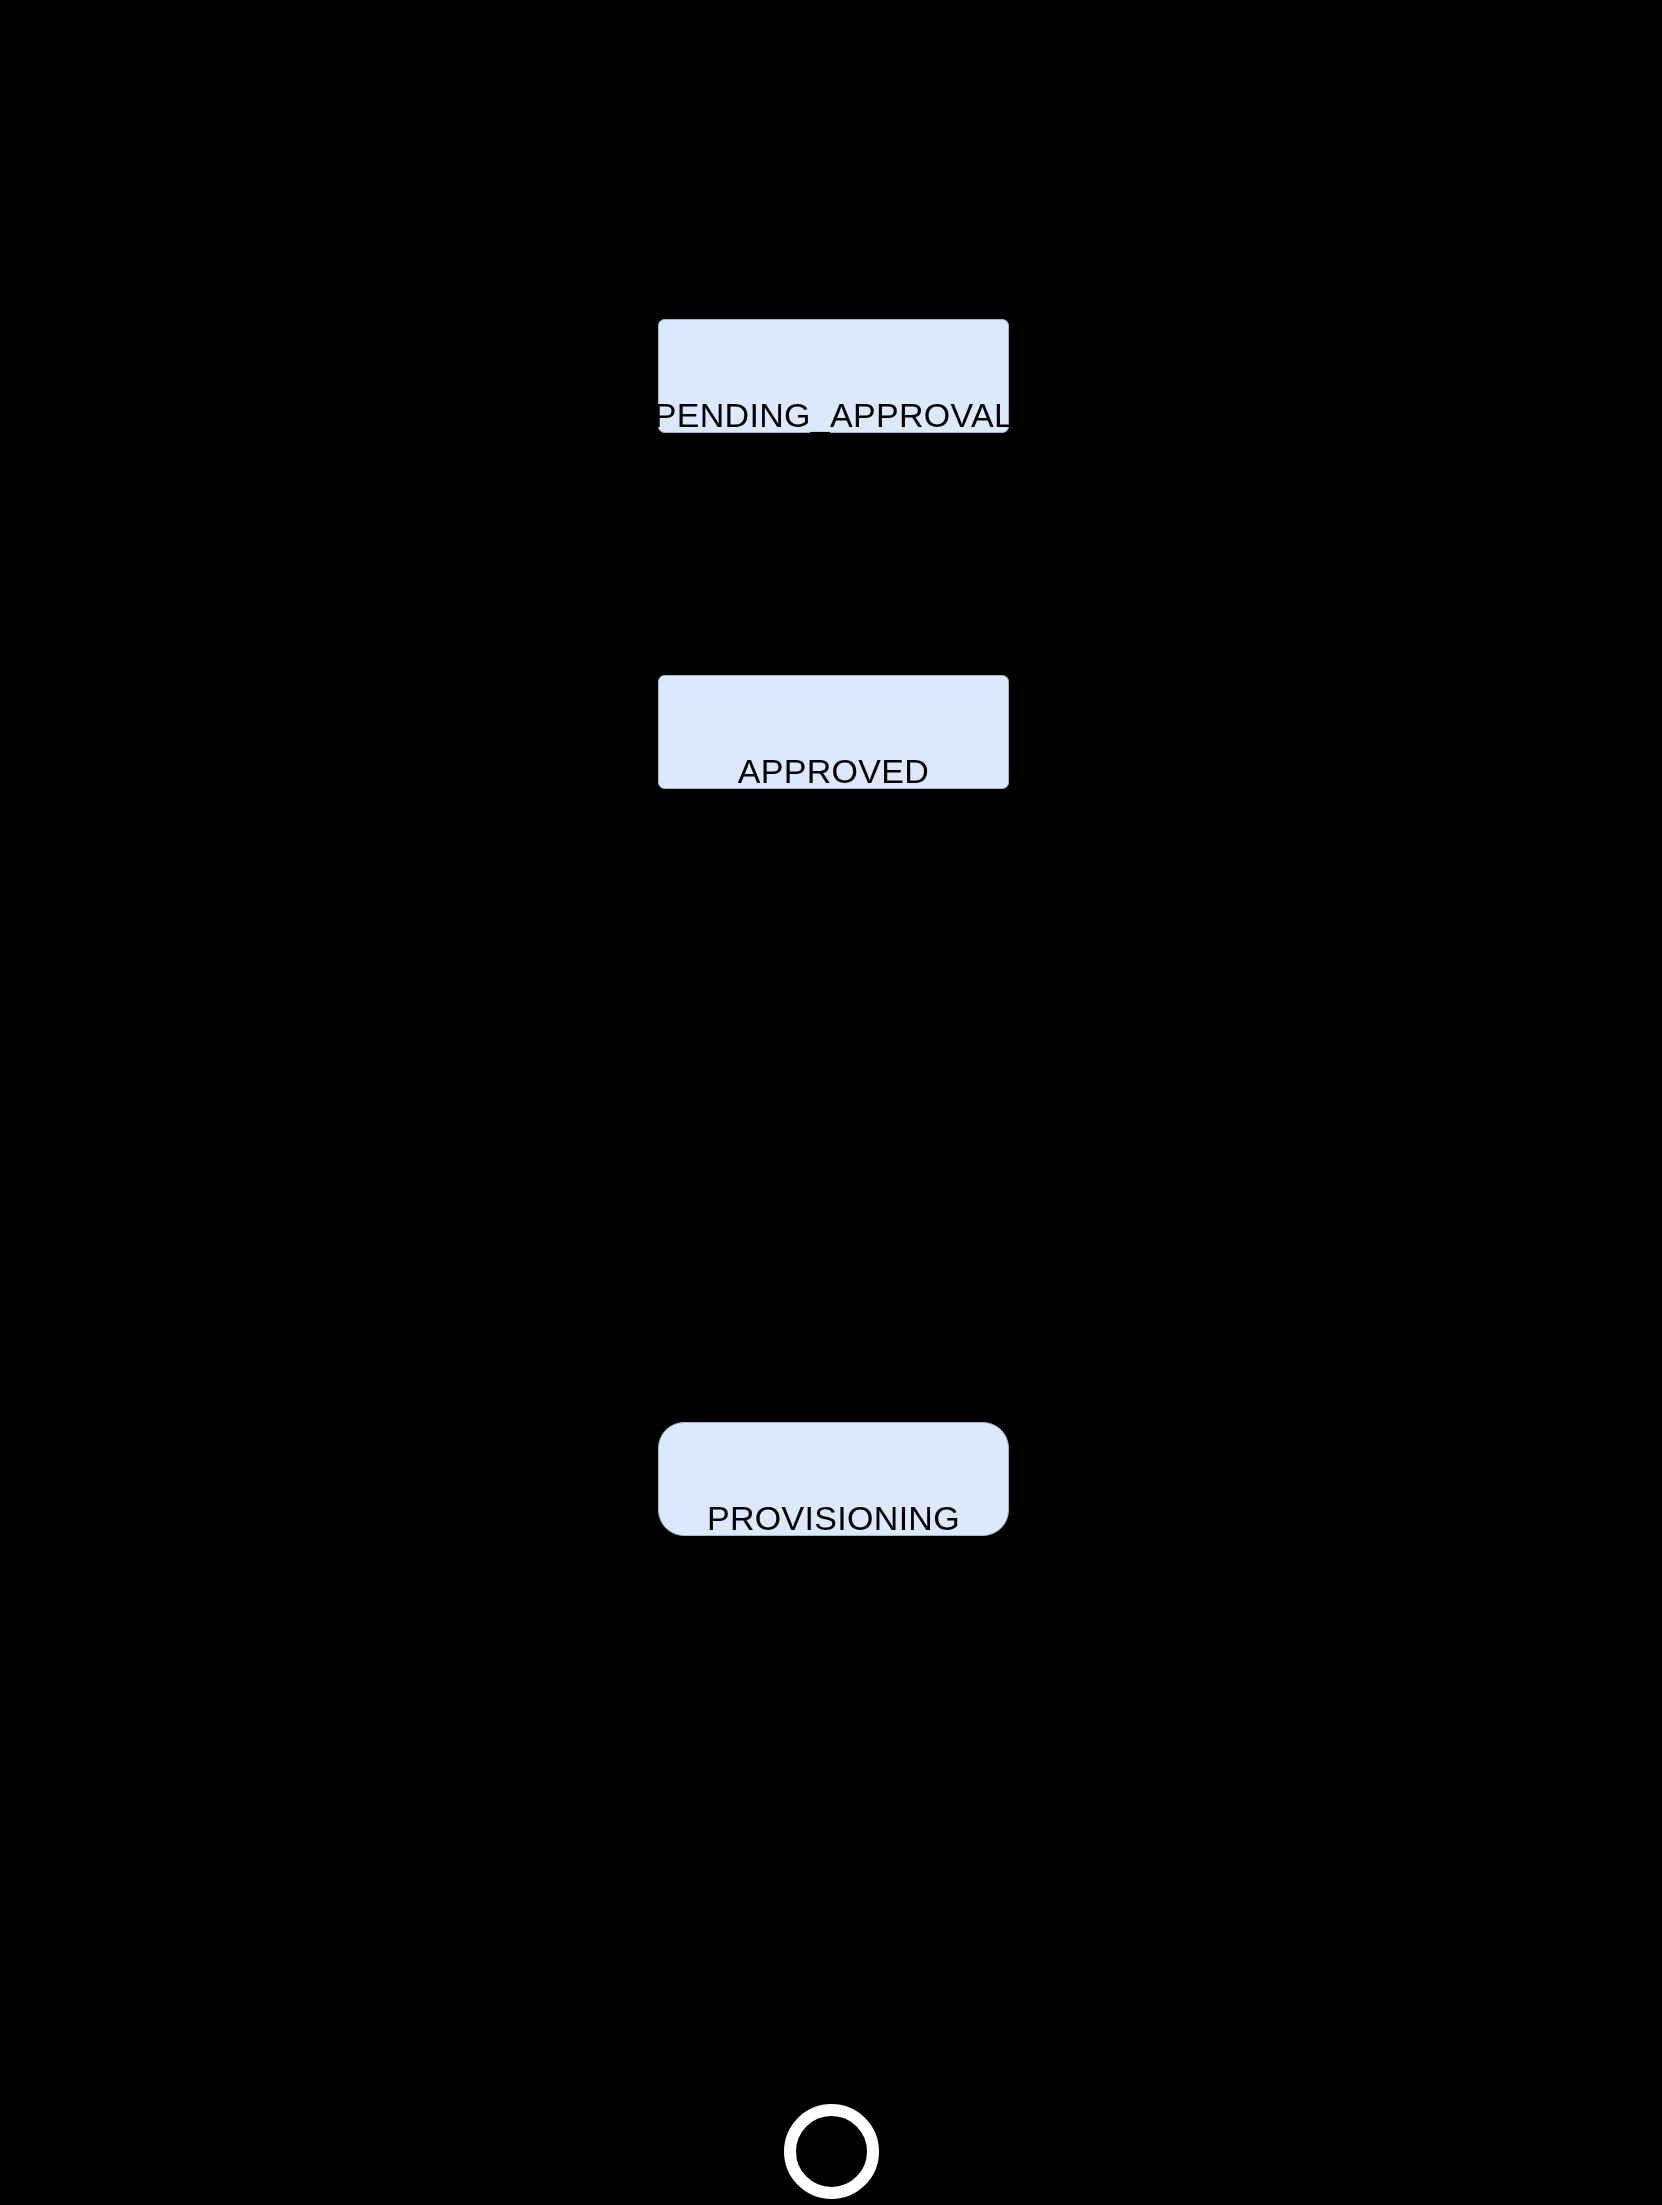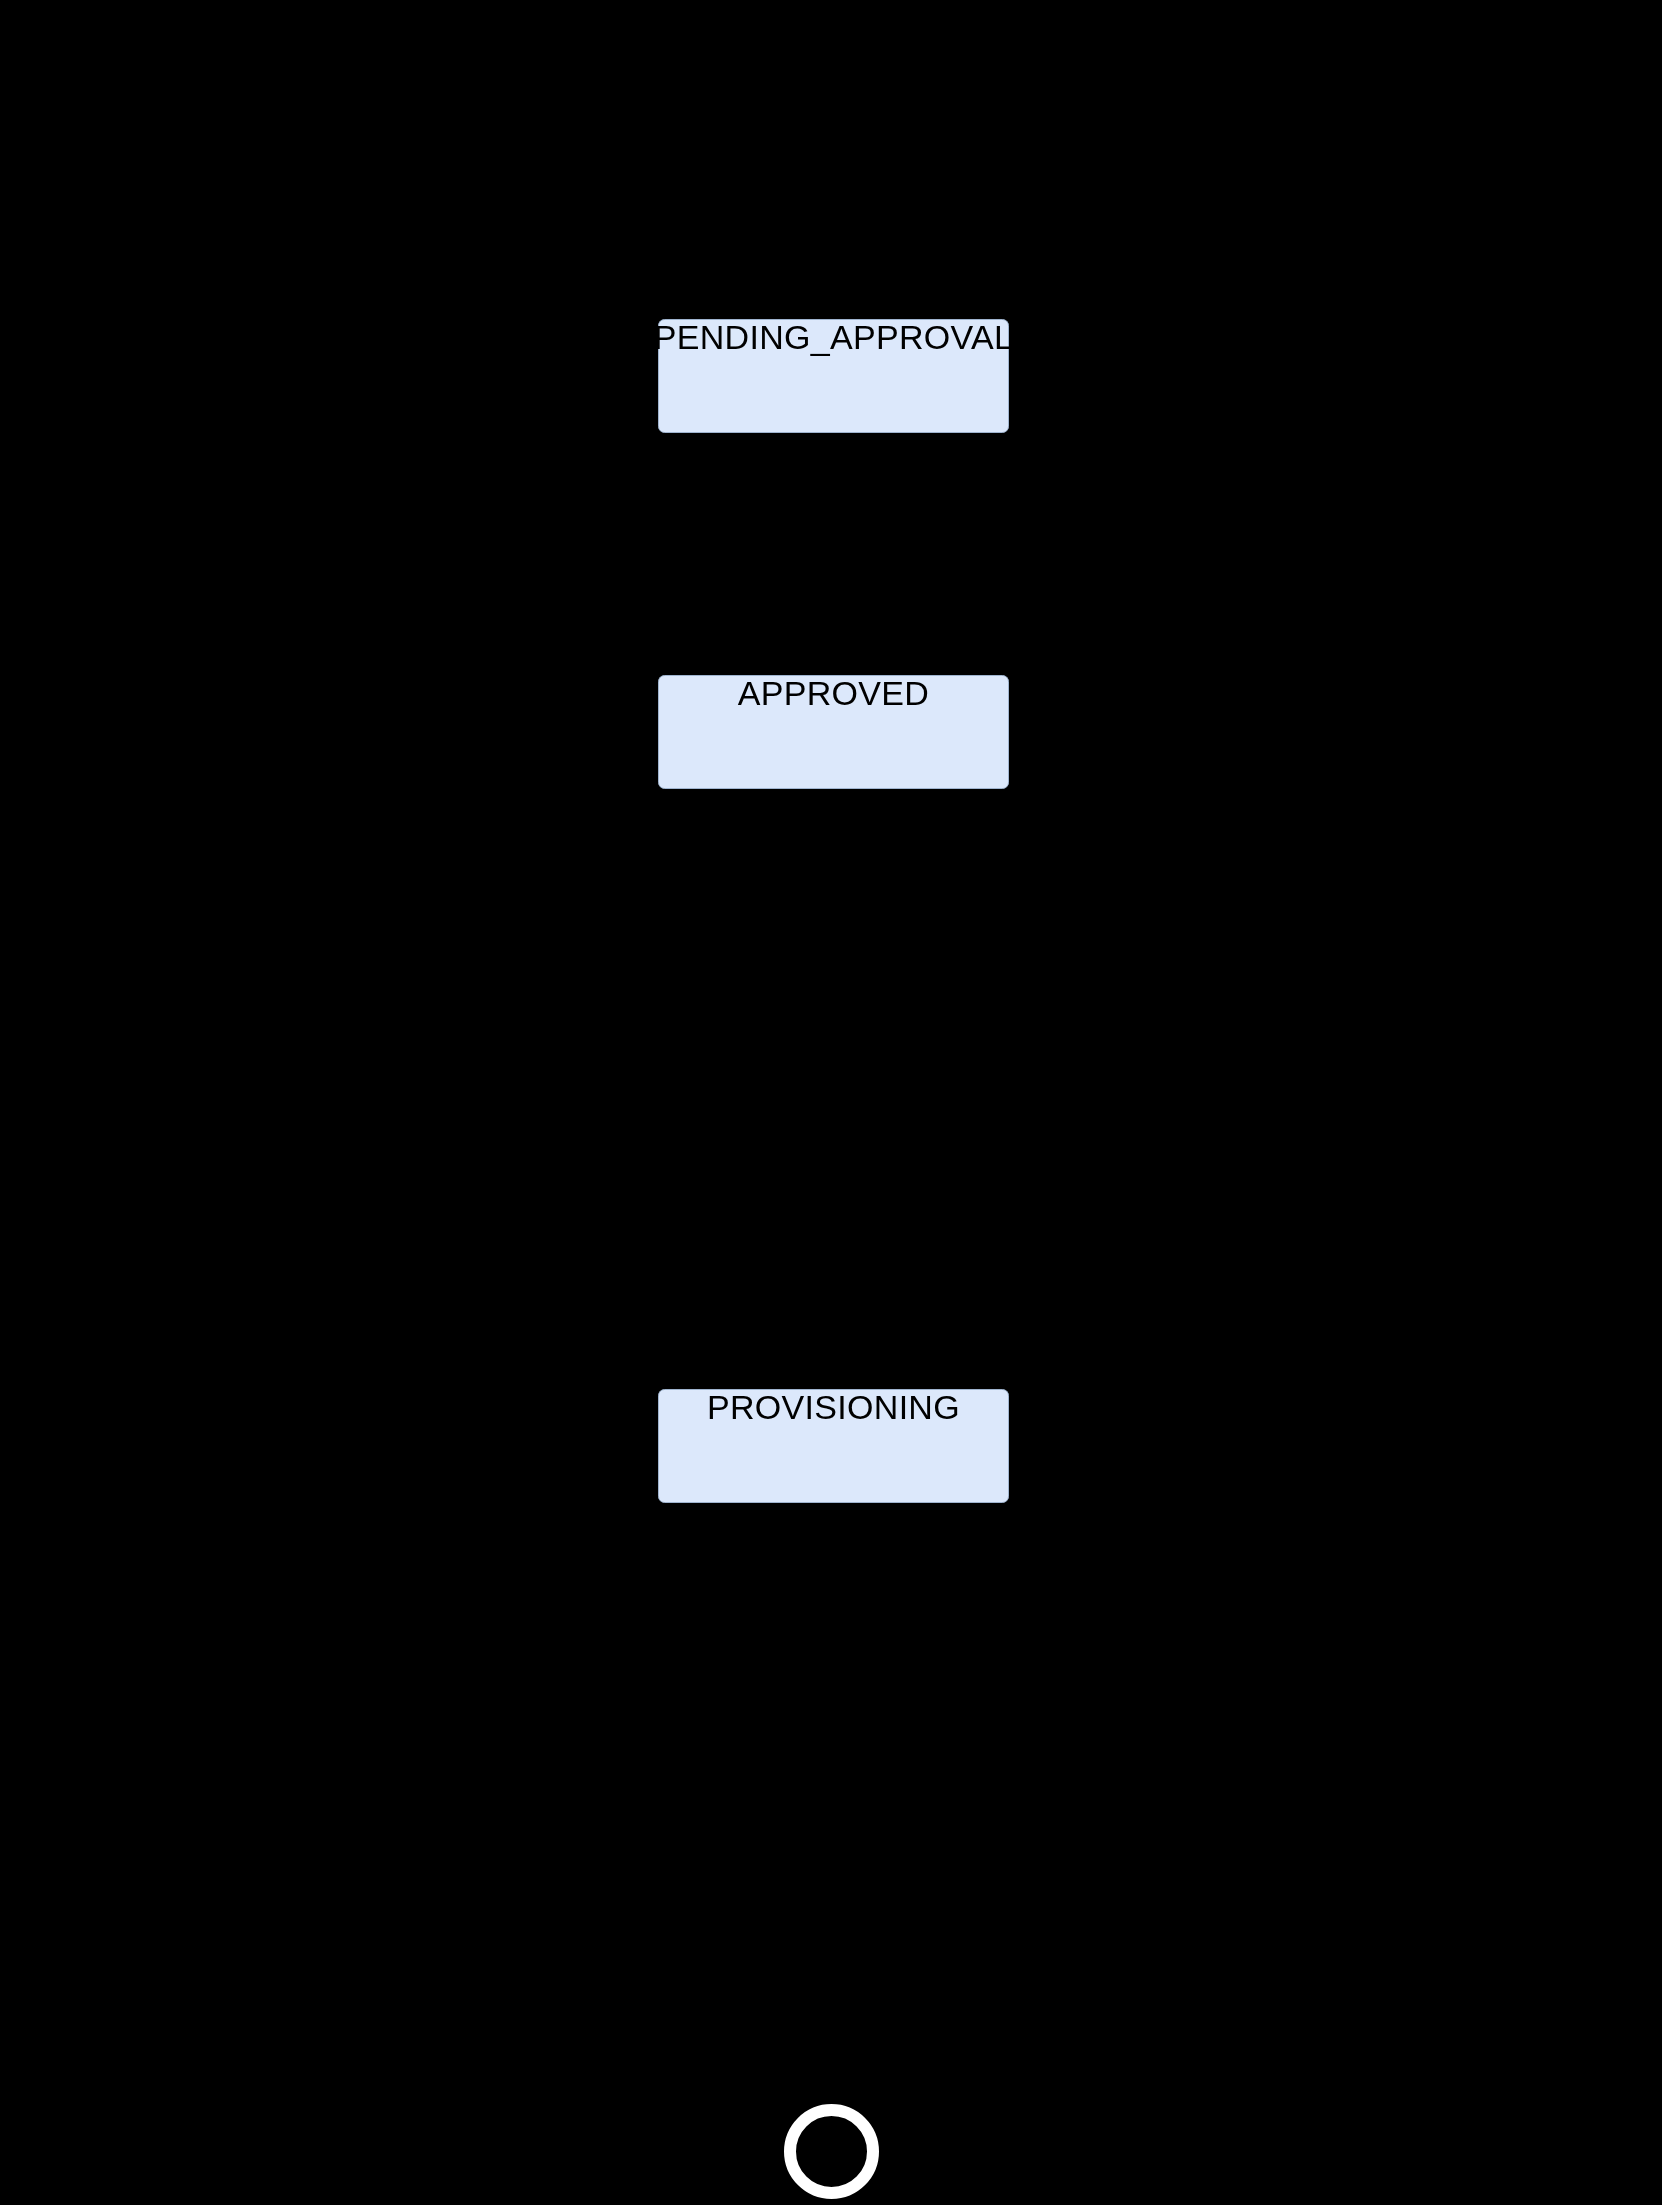--- a/index.html
+++ b/index.html
@@ -25,41 +25,41 @@
     width: 1662px;
     height: 2205px;
     pointer-events: none;
   }
 
   
   .node {
     position: absolute;
     box-sizing: border-box;
     display: flex;
-    align-items: flex-start;
+    align-items: flex-end;
     justify-content: center;
     background: #dce8fb;
     border: 1.2px solid #9fb4cf;
     border-radius: 6.5px;
     width: 351px;
     height: 114px;
   }
   .node-label {
     color: #000000;
     font-size: 34px;
     font-weight: 400;
     letter-spacing: 0.3px;
     line-height: 1;
     white-space: nowrap;
   }
 
   .node-1 { left: 658px; top: 319px;  }
   .node-2 { left: 658px; top: 675px; }
   .node-3 { left: 658px; top: 1034px; }
-  .node-4 { left: 658px; top: 1389px; }
+  .node-4 { left: 658px; top: 1422px; border-radius: 26px; }
   .node-5 { left: 658px; top: 1748px; }
 
   
   .terminal-node {
     position: absolute;
     left: 784px;
     top: 2104px;
     width: 95px;
     height: 95px;
     box-sizing: border-box;

